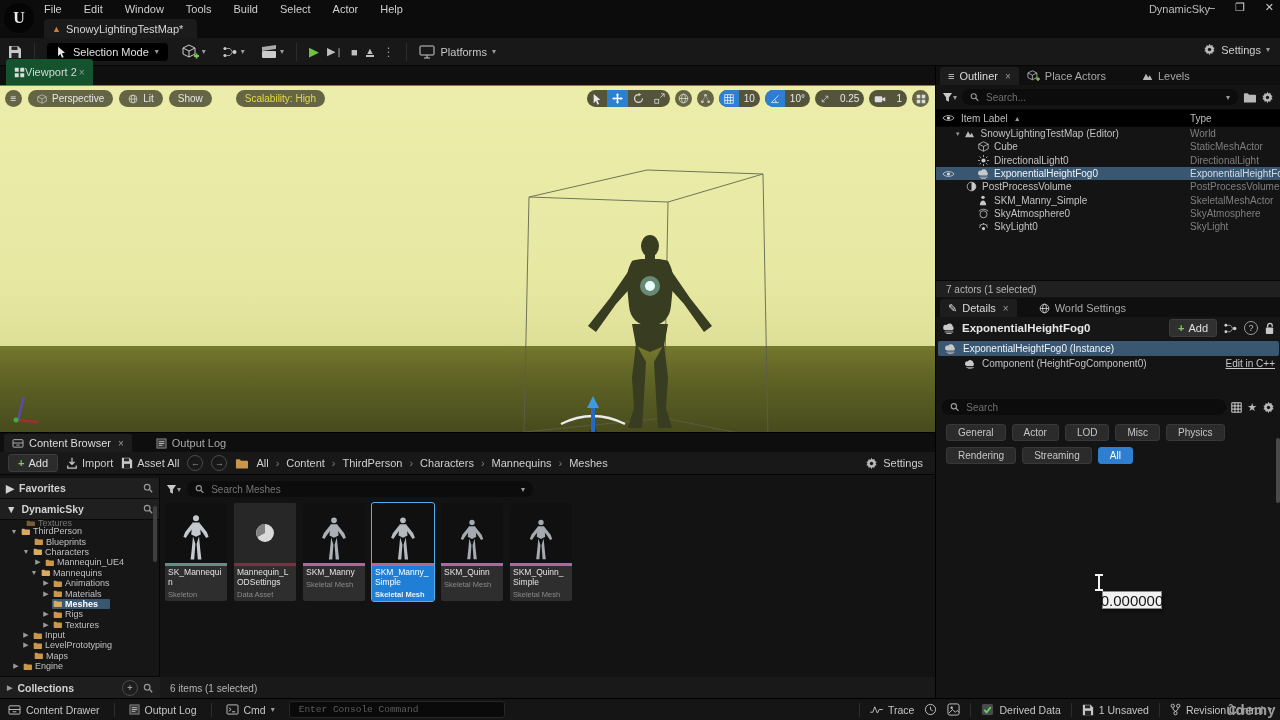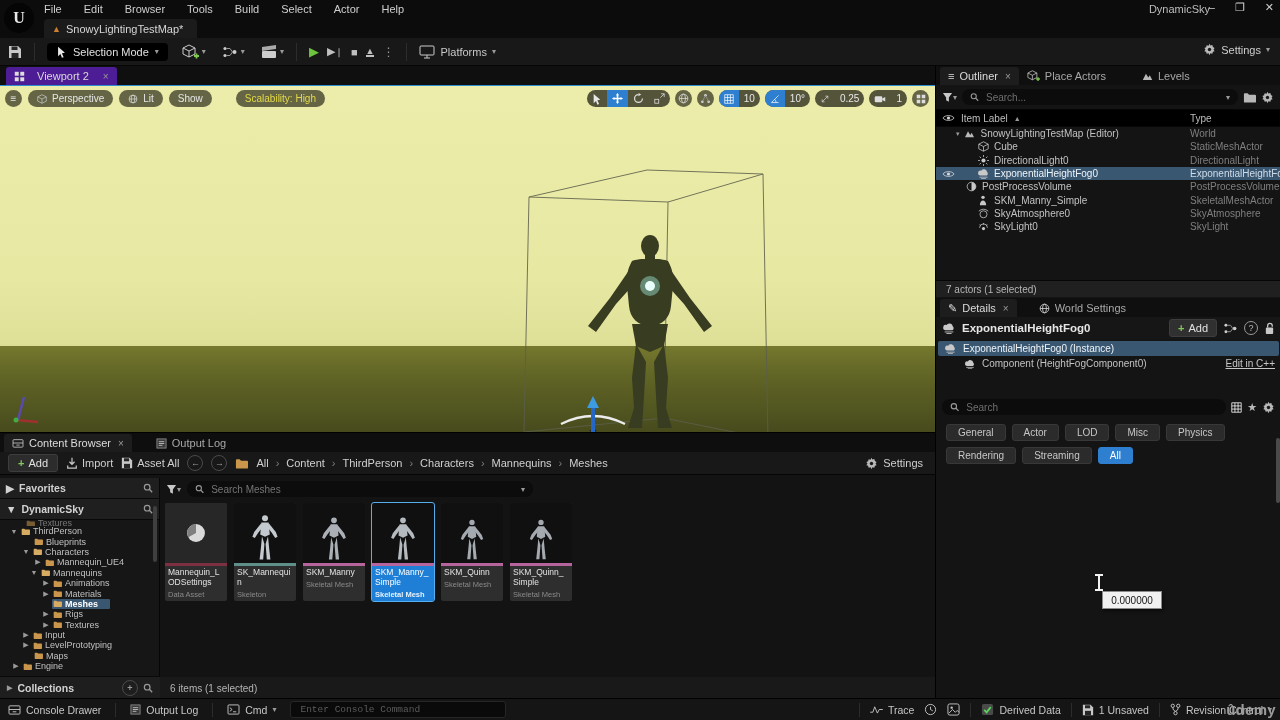--- a/index.html
+++ b/index.html
@@ -32,21 +32,21 @@
   .tbsep{width:1px;height:18px;background:#2c2c2c;margin:0 4px;}
   .selmode{background:#000000;border-radius:4px;padding:3px 9px;display:flex;gap:6px;align-items:center;color:#e0e0e0;}
   .caret{color:#9a9a9a;font-size:8px;}
   .playbtn{color:#6cc43f;font-size:13px;}
   .ctl{color:#c0c0c0;font-size:11px;}
   .dots{color:#9a9a9a;font-size:12px;letter-spacing:0;}
   .tb-settings{position:absolute;right:10px;top:43px;display:flex;gap:5px;align-items:center;color:#cfcfcf;}
 
   
   .vp-tabbar{left:0;top:66px;width:935px;height:19px;background:#0f0f0f;display:flex;align-items:flex-end;}
-  .vp-tab{height:18px;background:#4c1d95;display:flex;align-items:center;gap:12px;padding:0 8px;margin-left:6px;
+  .vp-tab{height:26px;background:#14532d;display:flex;align-items:center;gap:0;padding:0 8px;margin-left:6px;
           border-radius:3px 3px 0 0;color:#d8d8d8;}
   .tab-x{color:#9a9a9a;font-size:10px;margin-left:2px;}
   .vp-canvas{left:0;top:85px;width:935px;height:347px;border-top:1px solid #2e8fd0;
              background:linear-gradient(#ecedaa 0%,#e7e8a2 55%,#dfe098 74%,#dcdd94 75%);}
   .vp-ground{position:absolute;left:0;top:260px;width:935px;height:87px;
              background:linear-gradient(#75782e 0%,#606425 35%,#474b1d 100%);}
   .pillrow{position:absolute;left:5px;top:4px;display:flex;gap:6px;align-items:center;}
   .pill{background:rgba(18,18,8,.62);border-radius:9px;height:17px;display:flex;align-items:center;gap:5px;
         padding:0 9px;font-size:10px;color:#e6e6e6;}
   .pill.round{width:17px;padding:0;justify-content:center;border-radius:50%;}
@@ -98,21 +98,21 @@
   .pctl{position:absolute;left:147px;width:80px;height:12px;}
   .pbox{width:80px;height:12px;background:#0c0c0c;border-radius:2px;position:relative;overflow:hidden;}
   .pfill{position:absolute;left:0;top:0;bottom:0;background:#3e3e3e;}
   .pval{position:absolute;left:5px;top:1px;color:#e4e4e4;font-size:9.5px;}
   .preset{position:absolute;right:14px;color:#9a9a9a;font-size:11px;}
   .chk{width:12px;height:12px;background:#1673c4;border-radius:2px;color:#fff;font-size:9px;line-height:12px;text-align:center;}
   .ibeam{position:absolute;left:1098px;top:575px;width:2px;height:15px;background:#f2f2f2;z-index:30;}
   .ibeam::before,.ibeam::after{content:"";position:absolute;left:-3px;width:8px;height:2px;background:#f2f2f2;}
   .ibeam::before{top:-1px;} .ibeam::after{bottom:-1px;}
   .tooltip{position:absolute;left:1102px;top:591px;width:58px;height:16px;background:#f1f1f1;border:1px solid #8a8a8a;
-           color:#151515;font-size:10px;display:flex;align-items:center;justify-content:center;z-index:29;
+           color:#151515;font-size:15px;display:flex;align-items:center;justify-content:center;z-index:29;
            box-shadow:1px 2px 3px rgba(0,0,0,.5);}
   .dscroll{position:absolute;right:1px;top:140px;width:4px;height:65px;background:#4a4a4a;border-radius:2px;}
 
   
   .cb{left:0;top:432px;width:935px;height:266px;background:#131313;border-top:1px solid #010101;box-sizing:border-box;}
   .cb-toolbar{display:flex;align-items:center;gap:8px;height:22px;padding:0 8px;background:#181818;border-bottom:1px solid #050505;}
   .cb-add{background:#2c2c2c;border:1px solid #3d3d3d;border-radius:3px;height:16px;display:flex;align-items:center;
           gap:4px;padding:0 9px;color:#e0e0e0;}
   .tbtn{display:flex;align-items:center;gap:4px;color:#cfcfcf;}
   .navcirc{width:14px;height:14px;border-radius:50%;border:1px solid #4a4a4a;display:flex;align-items:center;
@@ -347,21 +347,21 @@
 </defs>
 </svg>
 
 <div class="screen">
 
   <div class="ue-logo">U</div>
   <div class="abs titlebar">
     <div class="menus">
       <span>File</span>
       <span>Edit</span>
-      <span>Browser</span>
+      <span>Window</span>
       <span>Tools</span>
       <span>Build</span>
       <span>Select</span>
       <span>Actor</span>
       <span>Help</span>
     </div>
     <span class="win-title">DynamicSky</span>
     <div class="winbtns">
       <span>–</span>
       <span>❐</span>
@@ -1034,41 +1034,41 @@
           <svg width="10" height="10">
               <use href="#sym-mag"></use>
             </svg>
           <input style="background: transparent; border: none; outline: none; color: rgb(208, 208, 208); font-size: 10px; width: 100%; font-family: &quot;Liberation Sans&quot;, sans-serif;" placeholder="Search Meshes">
           <span class="caret">▾</span>
         </div>
       </div>
 
       <div class="tiles">
         <div class="tile">
+          <div class="thumb">
+              <svg width="36" height="50" viewBox="0 0 60 80" fill="#c3c9ce">
+                <use href="#sym-figure"></use>
+              </svg>
+            </div>
+          <div class="bar teal"></div>
+          <div class="lbl">
+              <div class="nm">SK_Mannequin</div>
+              <div class="ty">Skeleton</div>
+            </div>
+        </div>
+        <div class="tile">
           <div class="thumb lod">
               <svg width="22" height="22">
                 <use href="#sym-pie"></use>
               </svg>
             </div>
           <div class="bar maroon"></div>
           <div class="lbl">
               <div class="nm">Mannequin_LODSettings</div>
               <div class="ty">Data Asset</div>
-            </div>
-        </div>
-        <div class="tile">
-          <div class="thumb">
-              <svg width="36" height="50" viewBox="0 0 60 80" fill="#c3c9ce">
-                <use href="#sym-figure"></use>
-              </svg>
-            </div>
-          <div class="bar teal"></div>
-          <div class="lbl">
-              <div class="nm">SK_Mannequin</div>
-              <div class="ty">Skeleton</div>
             </div>
         </div>
         <div class="tile">
           <div class="thumb">
               <svg width="34" height="48" viewBox="0 0 60 80" fill="#aab0b6">
                 <use href="#sym-figure"></use>
               </svg>
             </div>
           <div class="bar pink"></div>
           <div class="lbl">
@@ -1117,21 +1117,21 @@
     <div class="cb-footer">
       <span>6 items (1 selected)</span>
     </div>
   </div>
 
   <div class="abs statusbar">
     <div class="sbitem">
       <svg width="13" height="11">
           <use href="#sym-drawer"></use>
         </svg>
-      <span>Console Drawer</span>
+      <span>Content Drawer</span>
     </div>
     <span class="sbsep"></span>
     <div class="sbitem">
       <svg width="11" height="11">
           <use href="#sym-log"></use>
         </svg>
       <span>Output Log</span>
     </div>
     <span class="sbsep"></span>
     <div class="sbitem">

